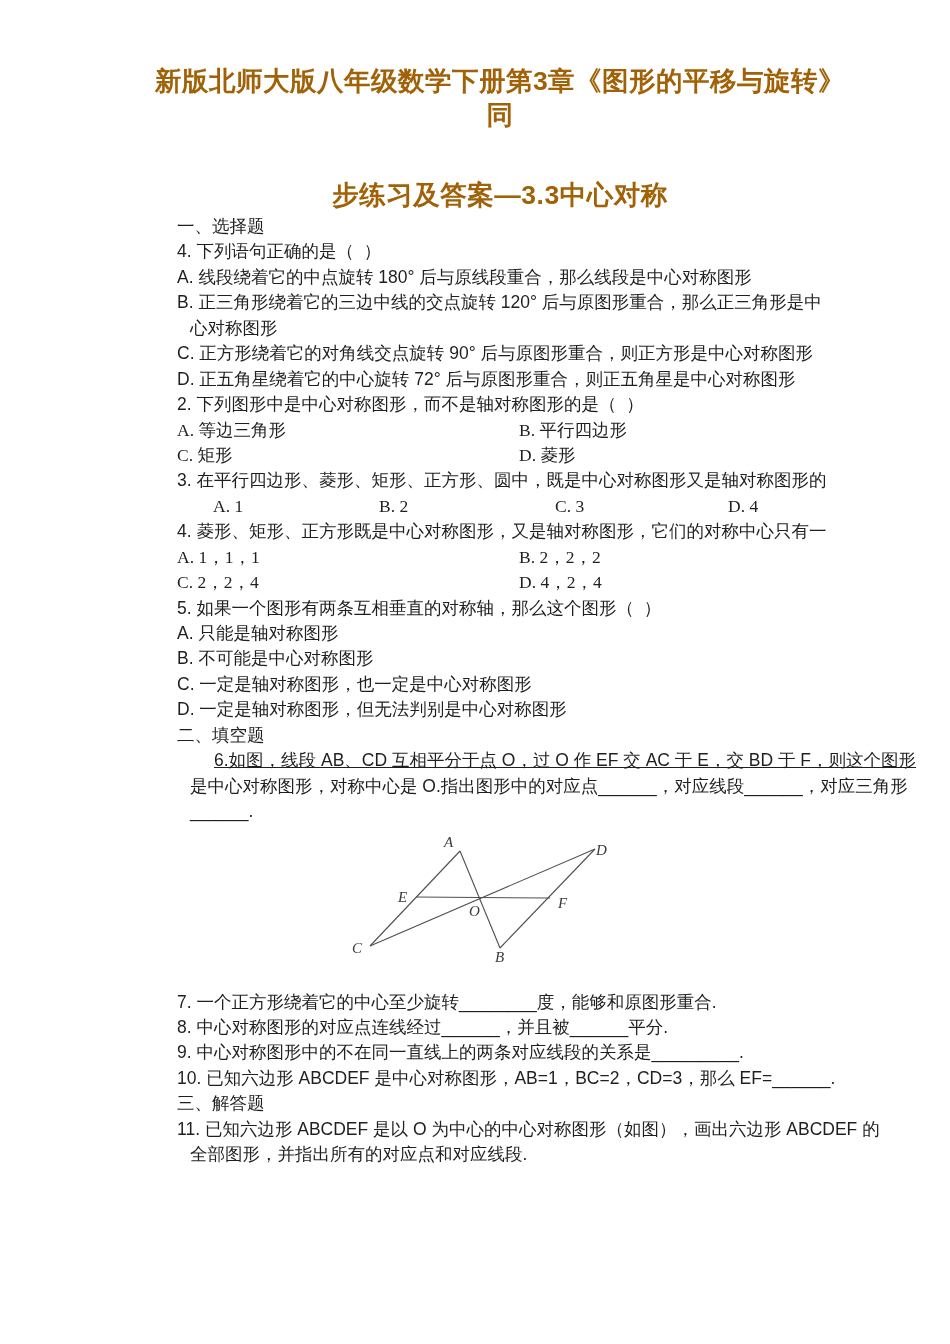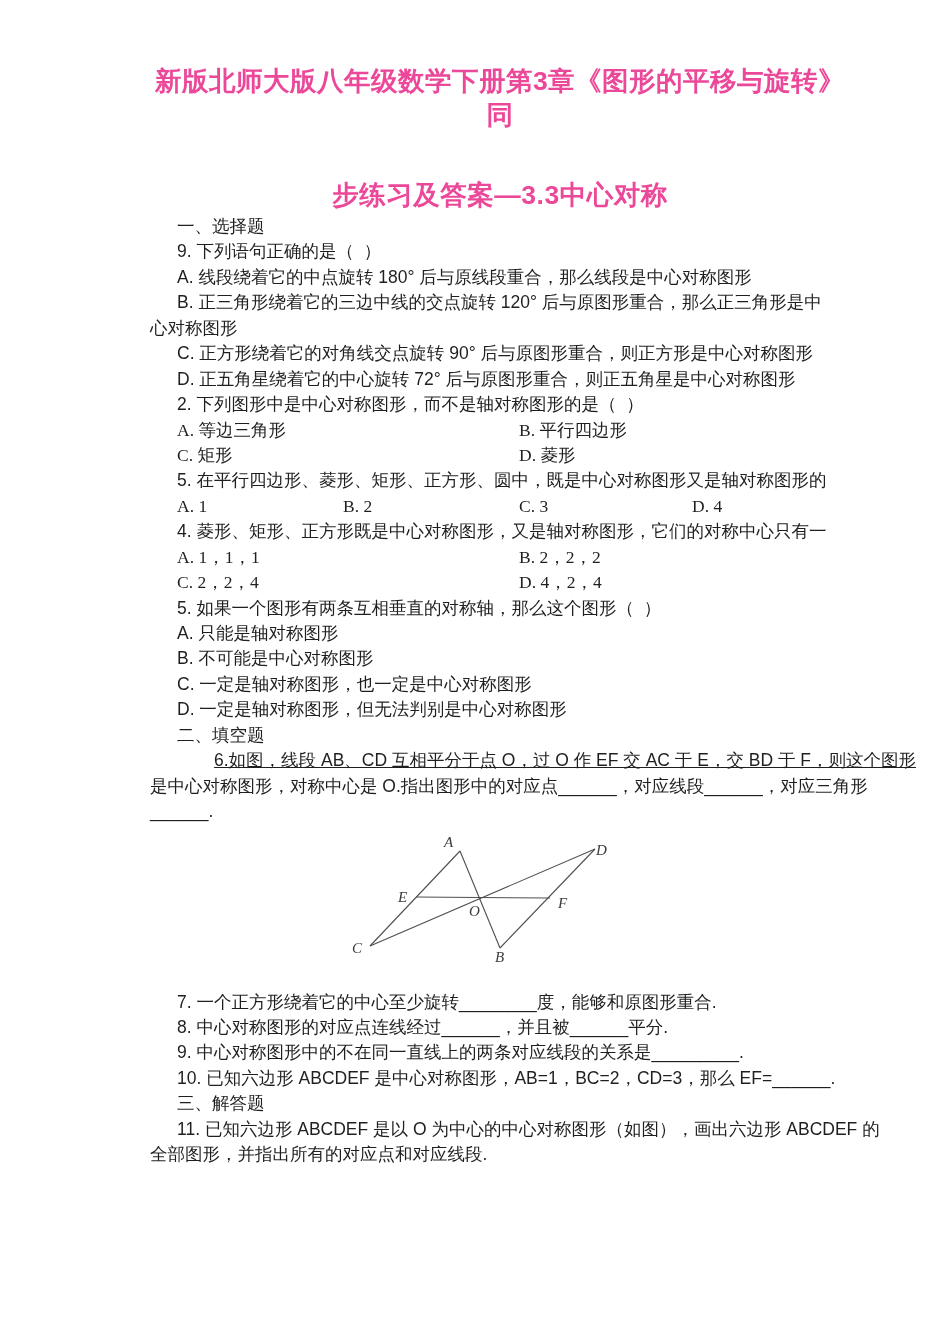--- a/index.html
+++ b/index.html
@@ -8,36 +8,36 @@
     width:950px;height:1344px;
     margin:0 auto;
     background:#ffffff;
     font-family:"Liberation Sans","DejaVu Sans",sans-serif;
     color:#1f1f1f;
     overflow:hidden;
   }
   .title{
     position:absolute;top:64px;left:150px;width:700px;
     text-align:center;font-weight:bold;font-size:26.5px;line-height:34px;
-    color:#ec4899;letter-spacing:0.5px;
+    color:#a16207;letter-spacing:0.5px;
   }
   .title .t2{margin-top:46px;}
   .body{
     position:absolute;top:214px;left:150px;width:700px;
     font-size:17.5px;line-height:25.45px;
   }
   .ln{height:25.45px;white-space:pre;overflow:visible;}
   .ln.h{padding-left:27px;}
   .ln.p{padding-left:27px;}
   .ln.p2{padding-left:64px;text-decoration:underline;}
-  .ln.f{padding-left:0;}
+  .ln.f{padding-left:0;margin-left:40px;}
   .ln.o2,.ln.o4{padding-left:27px;font-family:Liberation Serif, serif;}
   .ln .c{display:inline-block;}
   .ln.o2 .c:nth-child(1){width:342px;}
-  .ln.o4 .c:nth-child(1){width:166px;}
+  .ln.o4 .c:nth-child(1){width:166px;margin-left:36px;}
   .ln.o4 .c:nth-child(2){width:176px;}
   .ln.o4 .c:nth-child(3){width:173px;}
   .figwrap{height:165px;}
   .figwrap svg{display:block;position:relative;left:200px;top:-4px;overflow:visible;}
   .figlabel{
     font-family:"Liberation Serif","DejaVu Serif",serif;
     font-style:italic;font-size:15px;fill:#3c3c3c;
   }
 </style>
 </head>
@@ -46,30 +46,30 @@
 <div class="page">
 
   <div class="title">
     <div class="t1">新版北师大版八年级数学下册第3章《图形的平移与旋转》同</div>
     <div class="t2">步练习及答案—3.3中心对称</div>
   </div>
 
   <div class="body">
     <div id="lines-before">
         <div class="ln h">一、选择题</div>
-        <div class="ln p">9. 下列语句正确的是（  ）</div>
+        <div class="ln p">4. 下列语句正确的是（  ）</div>
         <div class="ln p">A. 线段绕着它的中点旋转 180° 后与原线段重合，那么线段是中心对称图形</div>
         <div class="ln p">B. 正三角形绕着它的三边中线的交点旋转 120° 后与原图形重合，那么正三角形是中</div>
         <div class="ln f">心对称图形</div>
         <div class="ln p">C. 正方形绕着它的对角线交点旋转 90° 后与原图形重合，则正方形是中心对称图形</div>
         <div class="ln p">D. 正五角星绕着它的中心旋转 72° 后与原图形重合，则正五角星是中心对称图形</div>
         <div class="ln p">2. 下列图形中是中心对称图形，而不是轴对称图形的是（  ）</div>
         <div class="ln o2"><span class="c">A. 等边三角形</span><span class="c">B. 平行四边形</span></div>
         <div class="ln o2"><span class="c">C. 矩形</span><span class="c">D. 菱形</span></div>
-        <div class="ln p">5. 在平行四边形、菱形、矩形、正方形、圆中，既是中心对称图形又是轴对称图形的</div>
+        <div class="ln p">3. 在平行四边形、菱形、矩形、正方形、圆中，既是中心对称图形又是轴对称图形的</div>
         <div class="ln o4"><span class="c">A. 1</span><span class="c">B. 2</span><span class="c">C. 3</span><span class="c">D. 4</span></div>
         <div class="ln p">4. 菱形、矩形、正方形既是中心对称图形，又是轴对称图形，它们的对称中心只有一</div>
         <div class="ln o2"><span class="c">A. 1，1，1</span><span class="c">B. 2，2，2</span></div>
         <div class="ln o2"><span class="c">C. 2，2，4</span><span class="c">D. 4，2，4</span></div>
         <div class="ln p">5. 如果一个图形有两条互相垂直的对称轴，那么这个图形（  ）</div>
         <div class="ln p">A. 只能是轴对称图形</div>
         <div class="ln p">B. 不可能是中心对称图形</div>
         <div class="ln p">C. 一定是轴对称图形，也一定是中心对称图形</div>
         <div class="ln p">D. 一定是轴对称图形，但无法判别是中心对称图形</div>
         <div class="ln h">二、填空题</div>

